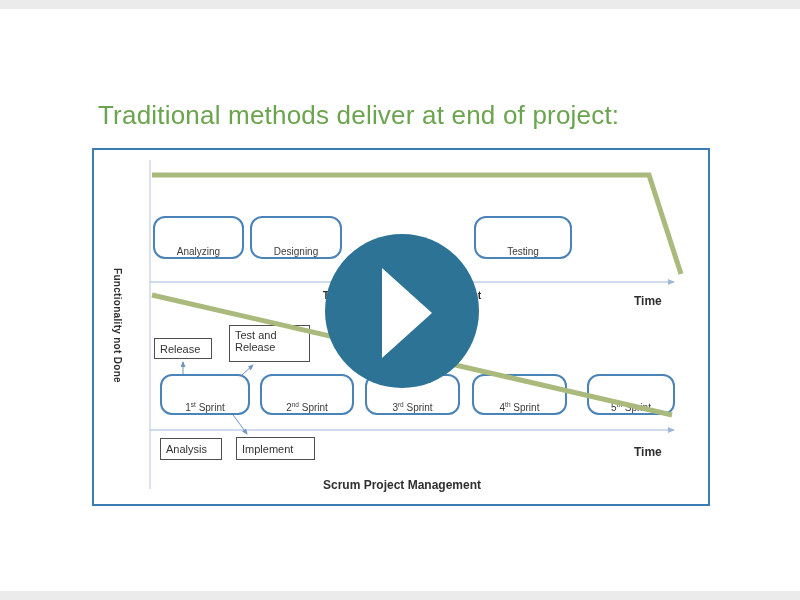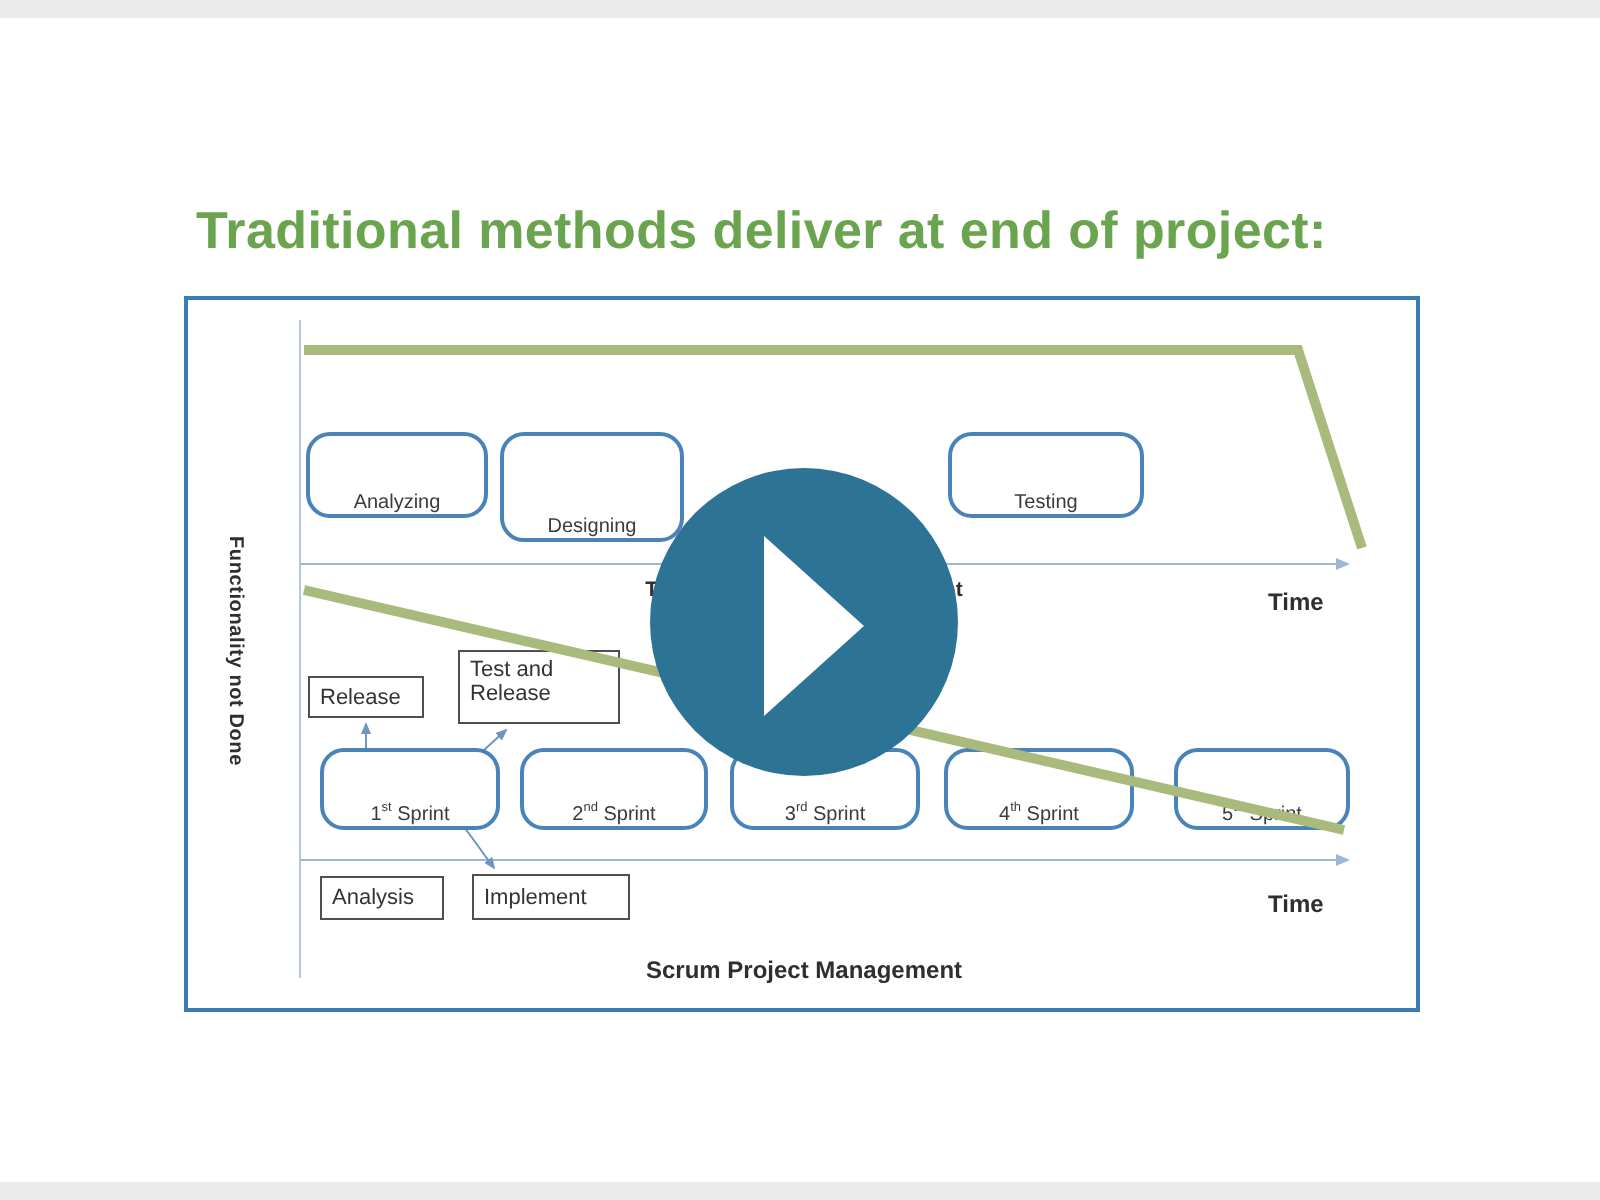--- a/index.html
+++ b/index.html
@@ -1,20 +1,20 @@
 <!DOCTYPE html>
 <html style="--title-green: #6ba44e; --frame-border: #3c7cb5; --box-border: #4983b8; --play-color: #2d7396;"><head>
 <meta charset="utf-8">
 <style>
   html,body{margin:0;padding:0;background:#fff;font-family:"Liberation Sans",sans-serif;}
   #stage{position:relative;width:800px;height:600px;background:#fff;overflow:hidden;margin:0 auto;}
   .edge-band{position:absolute;left:0;width:800px;height:9px;background:#ebebeb;}
   #band-top{top:0;}
   #band-bottom{top:591px;}
-  #main-title{position:absolute;left:98px;top:100px;font-size:26px;font-weight:bold;letter-spacing:.2px;color:var(--title-green,#6ba44e);white-space:nowrap;}
+  #main-title{position:absolute;left:98px;top:100px;font-size:26px;font-weight:normal;letter-spacing:.2px;color:var(--title-green,#6ba44e);white-space:nowrap;}
   #frame{position:absolute;left:92px;top:148px;width:618px;height:358px;border:2px solid var(--frame-border,#3c7cb5);background:#fff;box-sizing:border-box;}
   .svg-layer{position:absolute;left:0;top:0;}
   
   .rbox{position:absolute;border:2px solid var(--box-border,#4983b8);border-radius:12px;background:#fff;display:flex;align-items:flex-end;justify-content:center;font-size:10px;color:#3b3b3b;box-sizing:border-box;z-index:2;}
   .rbox sup{font-size:6.5px;line-height:0;}
   
   .pbox{position:absolute;border:1px solid #4f4f4f;background:#fff;font-size:11px;color:#333;display:flex;align-items:center;padding-left:5px;box-sizing:border-box;z-index:2;}
   .pbox.top-align{align-items:flex-start;padding-top:3px;}
   .caption{position:absolute;font-weight:bold;color:#2f2f2f;text-align:center;z-index:1;}
   .time-label{position:absolute;font-size:12px;font-weight:bold;color:#2f2f2f;z-index:2;}
@@ -56,21 +56,21 @@
       <line x1="89" y1="260" x2="89" y2="212" stroke="#6f94c0" stroke-width="1" marker-end="url(#smArrow)"></line>
       <line x1="115" y1="255" x2="159" y2="215" stroke="#6f94c0" stroke-width="1" marker-end="url(#smArrow)"></line>
       <line x1="137" y1="262" x2="153" y2="284" stroke="#6f94c0" stroke-width="1" marker-end="url(#smArrow)"></line>
     </svg>
 
     <div id="func-label">Functionality not Done</div>
 
     <div class="rbox" style="left:59px;top:66px;width:91px;height:43px;">
       <span>Analyzing</span>
     </div>
-    <div class="rbox" style="left:156px;top:66px;width:92px;height:55px;">
+    <div class="rbox" style="left:156px;top:66px;width:92px;height:43px;">
       <span>Designing</span>
     </div>
     <div class="rbox" style="left:380px;top:66px;width:98px;height:43px;">
       <span>Testing</span>
     </div>
 
     <div class="caption" style="left:208px;top:139px;width:200px;font-size:10.5px;">Traditional Project Management</div>
     <div class="time-label" style="left:540px;top:144px;">Time</div>
 
     <div class="pbox" style="left:60px;top:188px;width:58px;height:21px;">

